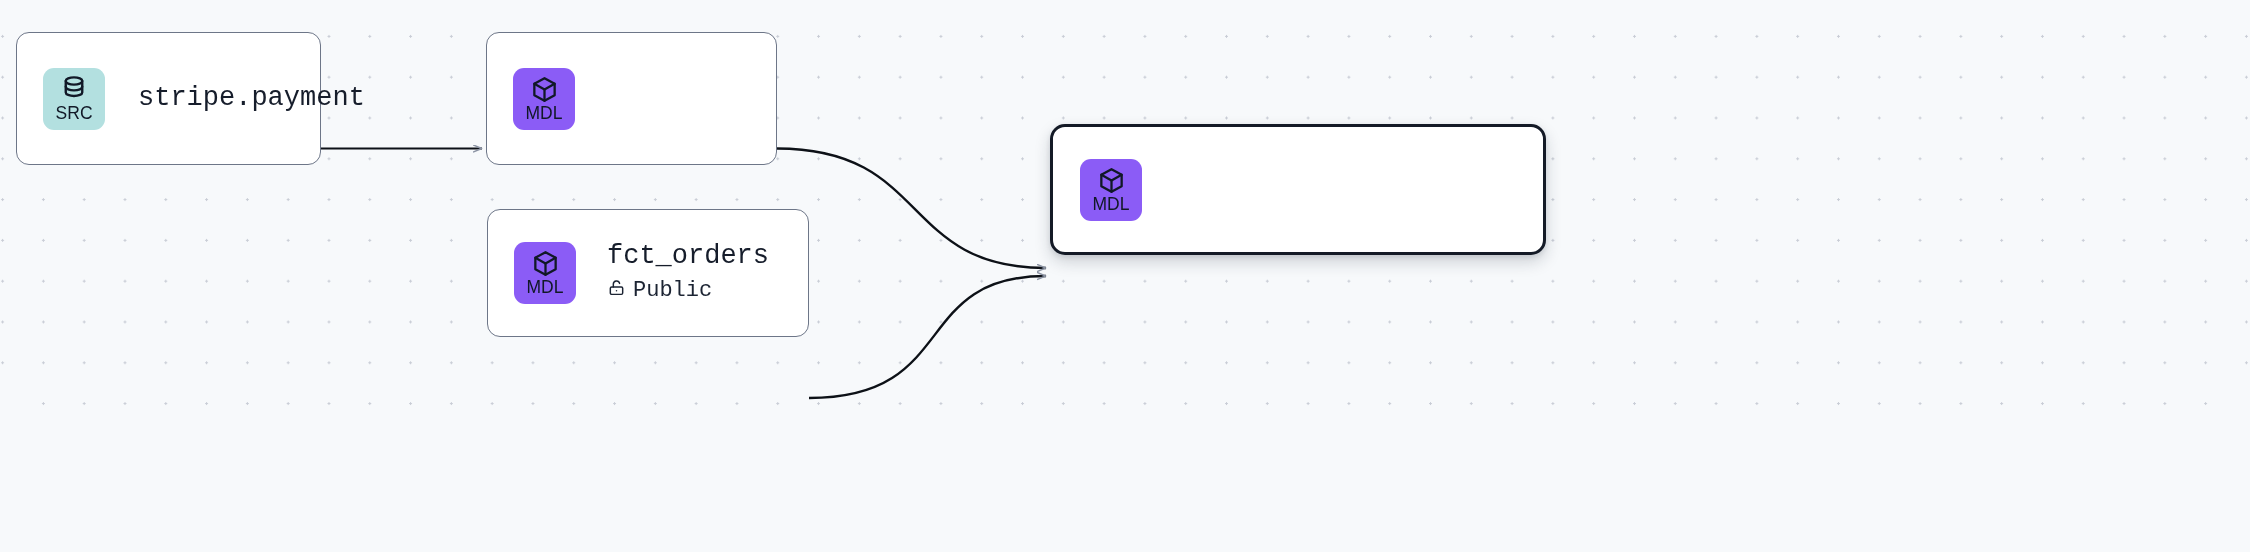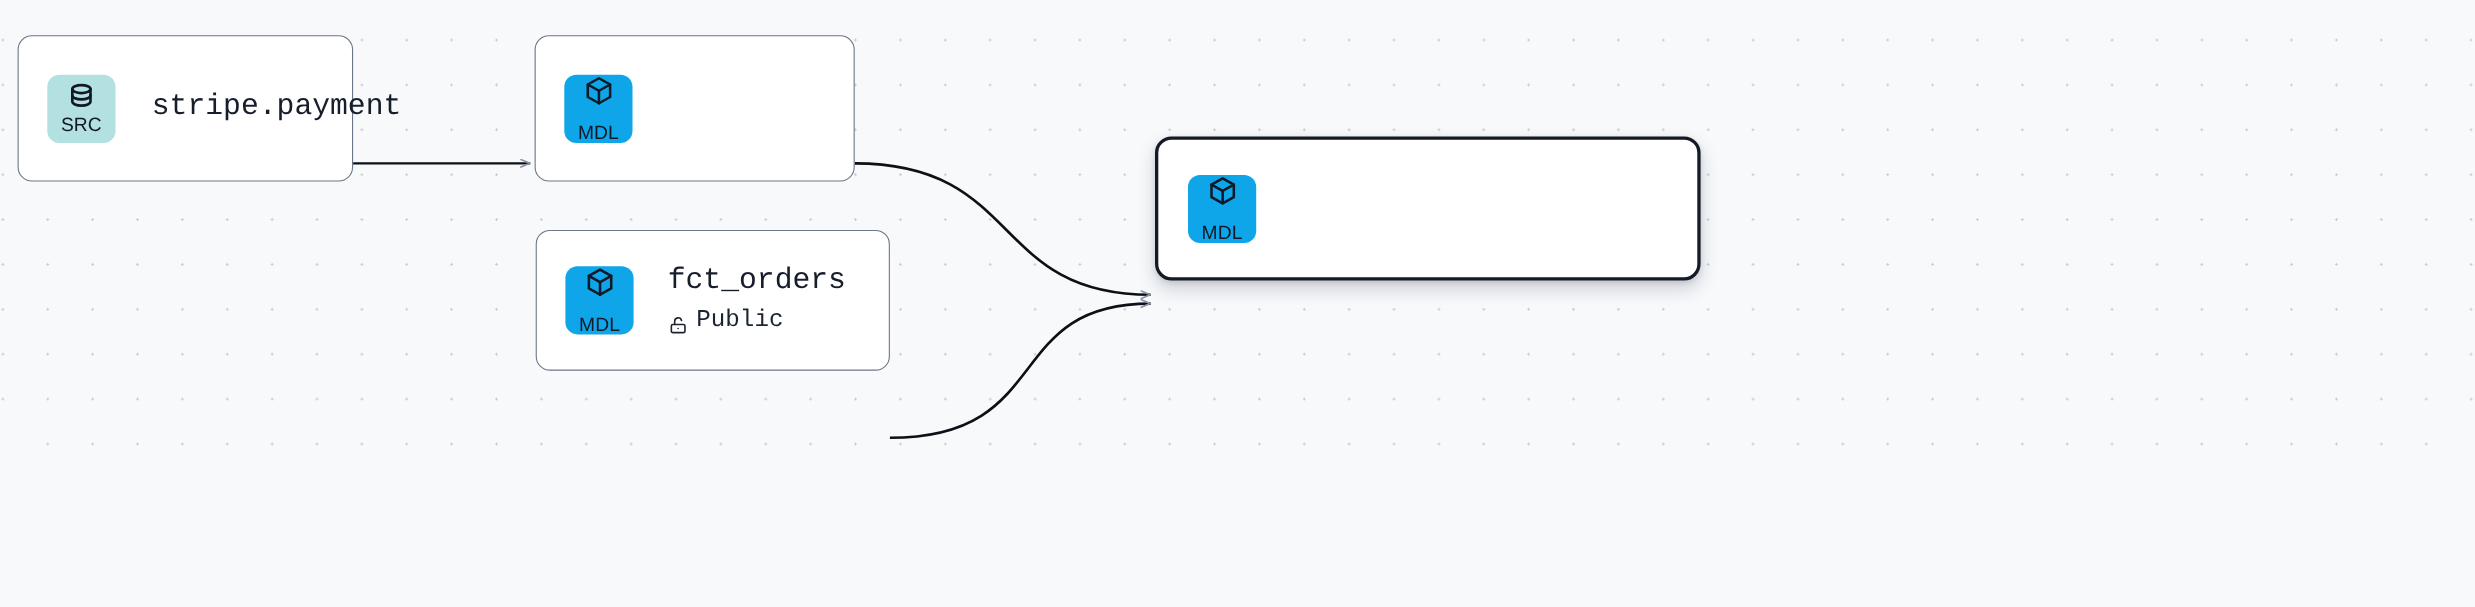--- a/index.html
+++ b/index.html
@@ -55,21 +55,21 @@
     width: 62px;
     height: 62px;
     border-radius: 11px;
     display: flex;
     flex-direction: column;
     align-items: center;
     justify-content: center;
     gap: 1px;
   }
   .badge.src { background: #b3e0e0; }
-  .badge.mdl { background: #0ea5e9; justify-content: space-between; }
+  .badge.mdl { background: #8b5cf6; }
 
   .badge svg { display: block; }
 
   .badge-text {
     font-size: 17.5px;
     line-height: 1;
     color: #111827;
     letter-spacing: 0.1px;
     font-family: "Liberation Sans", sans-serif;
   }
@@ -84,21 +84,21 @@
 
   .node-title {
     font-size: 27px;
     color: #161d2b;
     line-height: 1.18;
     white-space: nowrap;
   }
 
   .node-sub {
     display: flex;
-    align-items: flex-end;
+    align-items: flex-start;
     gap: 7px;
     font-size: 22px;
     color: #1c2433;
     line-height: 1.2;
     margin-top: 5px;
   }
   .node-sub svg { display: block; flex: none; }
 
   
   #node-stripe   { left: 16px;   top: 32px;  width: 305px; height: 133px; padding-left: 26px; gap: 33px; }

